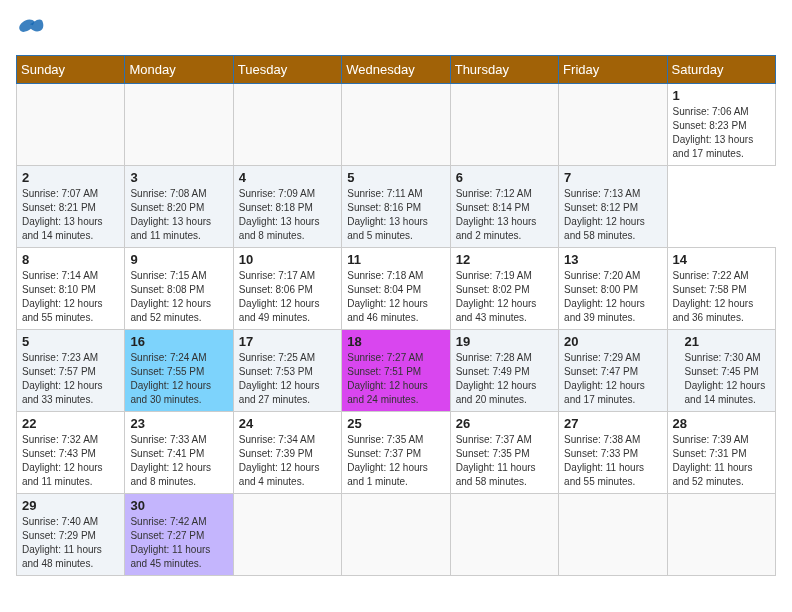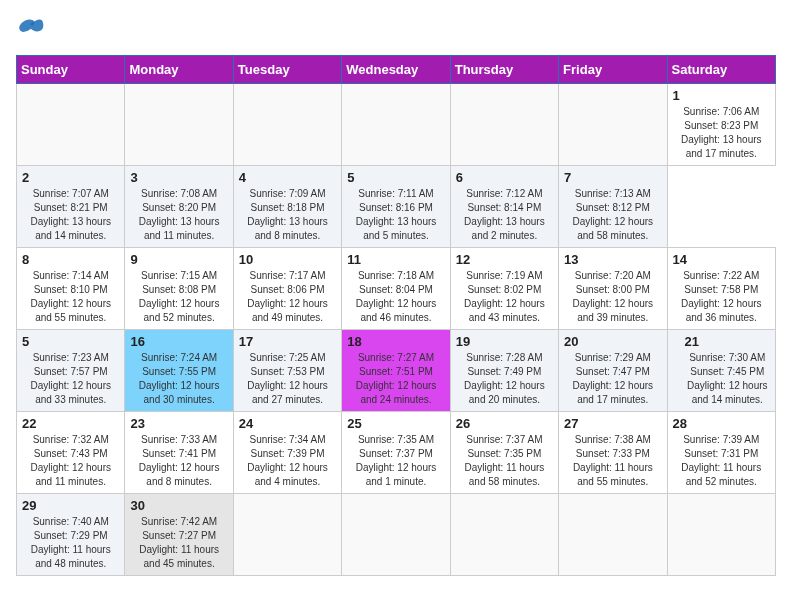--- a/index.html
+++ b/index.html
@@ -46,26 +46,26 @@
     .location {
       font-size: 15px;
       color: #555;
     }
     .calendar {
       width: 100%;
       border-collapse: collapse;
       font-size: 11px;
     }
     .calendar th {
-      background-color: #a21caf;
+      background-color: #a16207;
       color: white;
       padding: 6px 4px;
       text-align: left;
       font-size: 13px;
-      font-weight: bold;
+      font-weight: normal;
       border: 1px solid #2c6fad;
     }
     .calendar td {
       border: 1px solid #ccc;
       padding: 4px 5px;
       vertical-align: top;
       background: #fff;
       width: 108px;
       min-height: 70px;
     }
@@ -76,21 +76,20 @@
       font-size: 13px;
       font-weight: bold;
       color: #222;
       display: block;
       margin-bottom: 2px;
     }
     .day-info {
       font-size: 10px;
       color: #333;
       line-height: 1.4;
-      text-align: center;
     }
     .empty-cell {
       background: #f9f9f9 !important;
     }
   </style>
 </head>
 <body>
 
 <div class="header-area">
   <div class="logo">
@@ -248,21 +247,21 @@
         <td style="background: rgb(255, 255, 255);">
           <span class="day-num">28</span>
           <div class="day-info">Sunrise: 7:39 AM<br>Sunset: 7:31 PM<br>Daylight: 11 hours and 52 minutes.</div>
         </td>
       </tr>
       <tr>
         <td style="background: rgb(240, 244, 248);">
           <span class="day-num">29</span>
           <div class="day-info">Sunrise: 7:40 AM<br>Sunset: 7:29 PM<br>Daylight: 11 hours and 48 minutes.</div>
         </td>
-        <td style="background: #e5e5e5;">
+        <td style="background: #c4b5fd;">
           <span class="day-num">30</span>
           <div class="day-info">Sunrise: 7:42 AM<br>Sunset: 7:27 PM<br>Daylight: 11 hours and 45 minutes.</div>
         </td>
         <td class="empty-cell"></td>
         <td class="empty-cell"></td>
         <td class="empty-cell"></td>
         <td class="empty-cell"></td>
         <td class="empty-cell"></td>
       </tr>
     </tbody>

